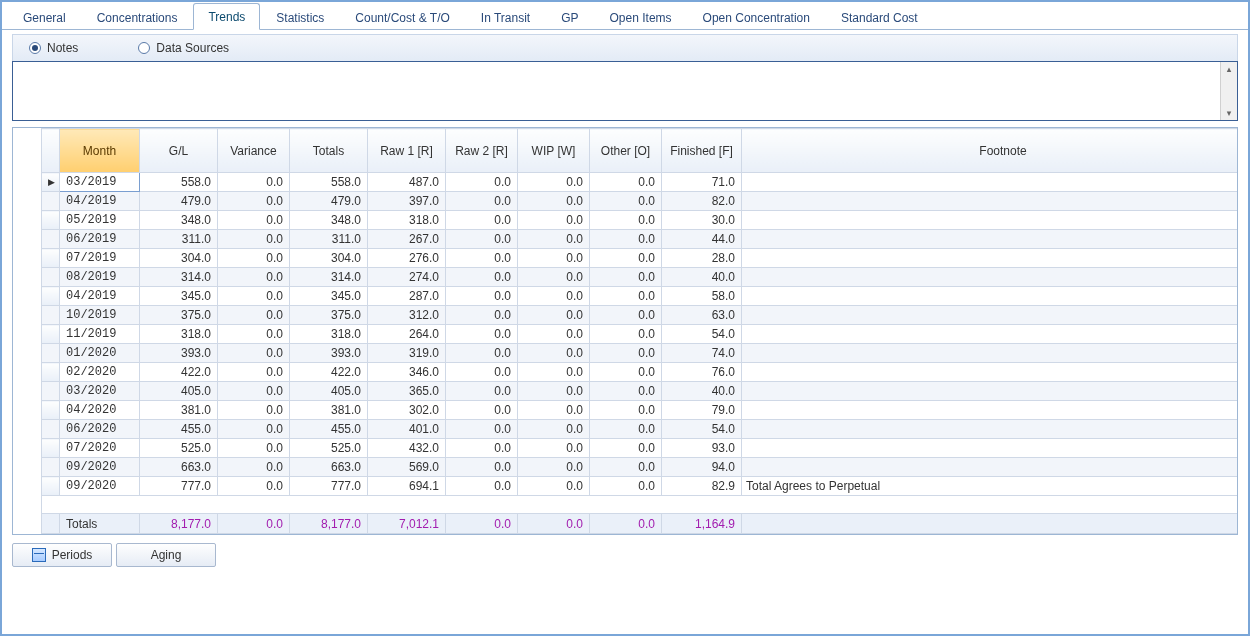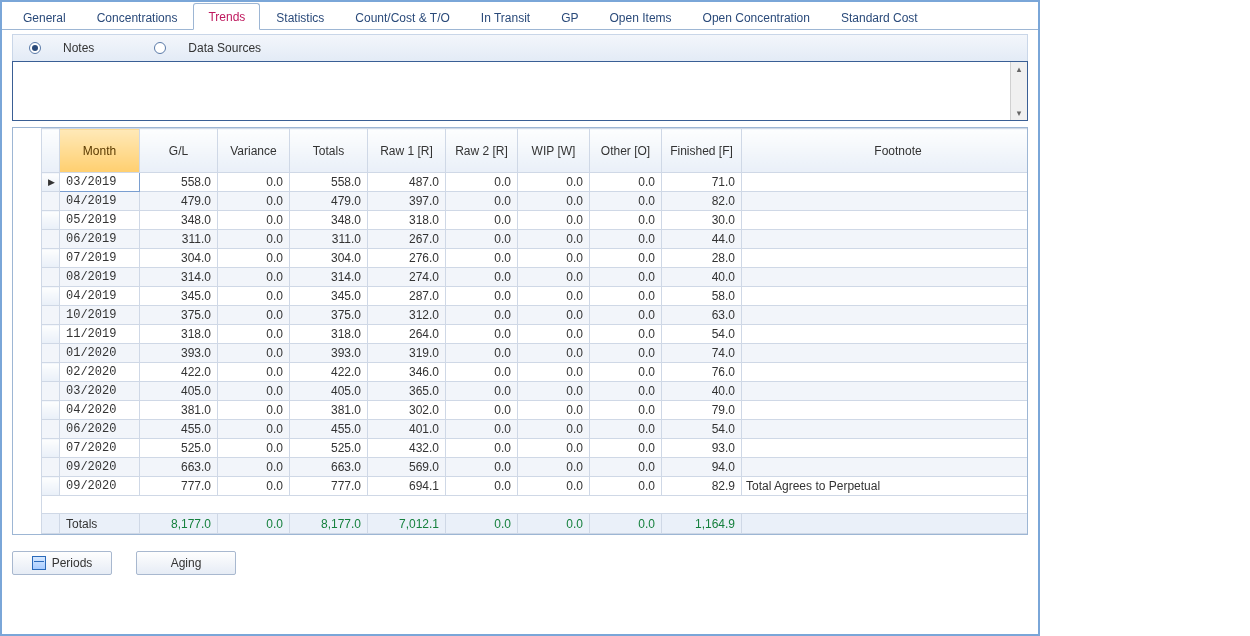--- a/index.html
+++ b/index.html
@@ -4,21 +4,21 @@
 <style>
   * { box-sizing: border-box; }
   body {
     margin: 0;
     font-family: "Segoe UI", Tahoma, Arial, sans-serif;
     font-size: 12px;
     background: #fff;
     color: #333;
   }
   .app {
-    width: 1040px;
+    width: 1250px;
     height: 636px;
     border: 2px solid #7aa6d8;
     position: relative;
     background: #fff;
   }
   
   .tabstrip {
     display: flex;
     align-items: flex-end;
     height: 28px;
@@ -34,39 +34,39 @@
     border-bottom: none;
     cursor: pointer;
     position: relative;
     top: 1px;
     border-radius: 3px 3px 0 0;
   }
   .tab.active {
     background: #fff;
     border: 1px solid #9db6d4;
     border-bottom: 1px solid #fff;
-    color: #be185d;
+    color: #0c4a6e;
     font-weight: normal;
   }
   
   .radiobar {
     background: linear-gradient(#f3f6fb, #e3ebf6);
     border-bottom: 1px solid #c9d6e8;
     padding: 6px 16px;
     display: flex;
     gap: 60px;
     align-items: center;
     margin: 4px 10px 0 10px;
     border: 1px solid #c9d6e8;
     border-bottom: none;
   }
   .radio-opt {
     display: flex;
     align-items: center;
-    gap: 22px;
+    gap: 6px;
     cursor: pointer;
   }
   .radio-circle {
     width: 12px; height: 12px;
     border: 1px solid #5a7aa8;
     border-radius: 50%;
     display: inline-flex;
     align-items: center;
     justify-content: center;
     background: #fff;
@@ -165,34 +165,34 @@
     padding-left: 4px;
   }
   
   .grid-filler {
     height: 32px;
     background: #fff;
   }
   
   .totals-row td {
     background: #eaf0f9 !important;
-    color: #15803d;
+    color: #a21caf;
     border-top: 1px solid #b8c8dd;
     height: 20px;
   }
   .totals-row td.label {
     text-align: left;
     padding-left: 6px;
     color: #333;
   }
   
   .bottom-bar {
     display: flex;
-    gap: 24px;
-    padding: 16px 10px;
+    gap: 4px;
+    padding: 8px 10px;
   }
   .btn {
     width: 100px;
     height: 24px;
     border: 1px solid #a8b8cf;
     background: linear-gradient(#fefefe, #e6ecf5);
     display: flex;
     align-items: center;
     justify-content: center;
     gap: 6px;

